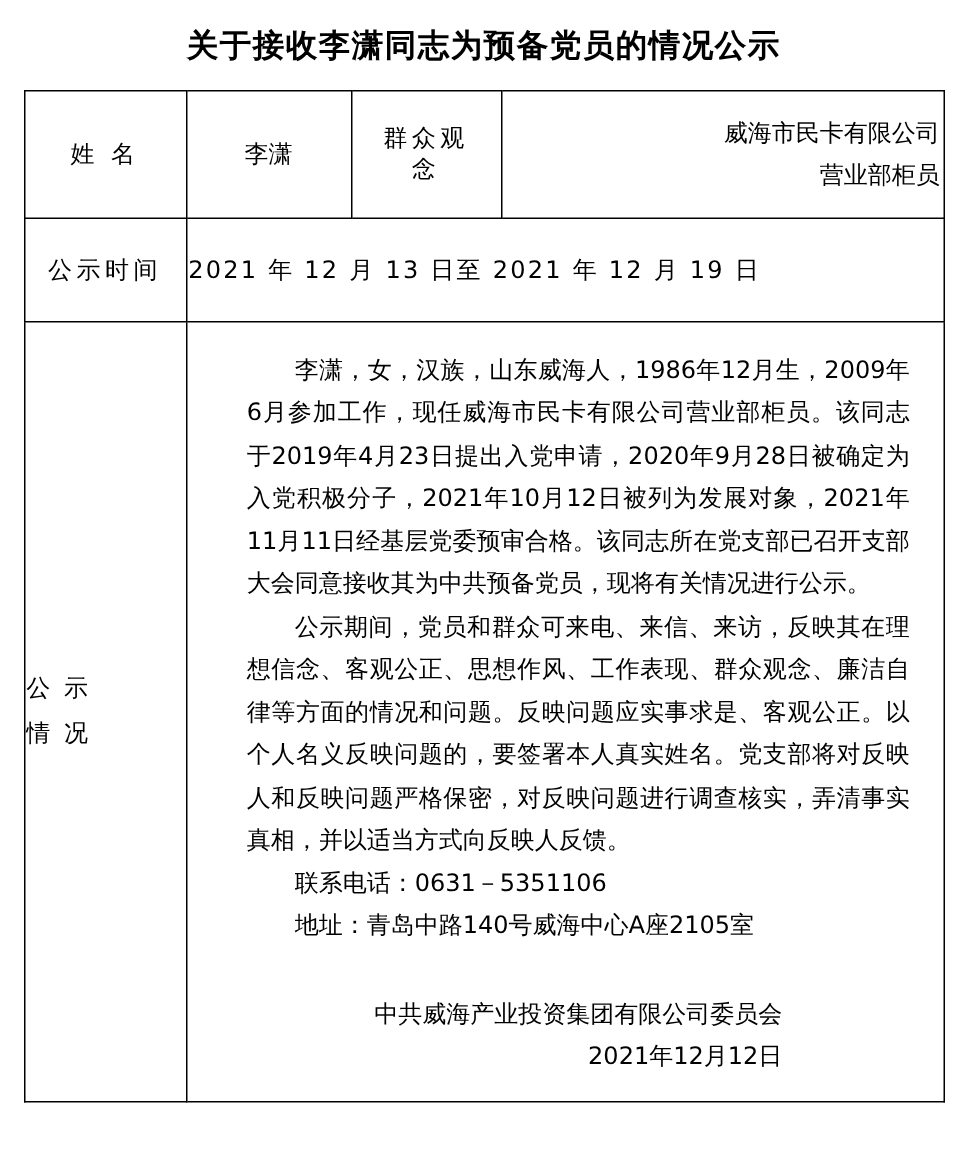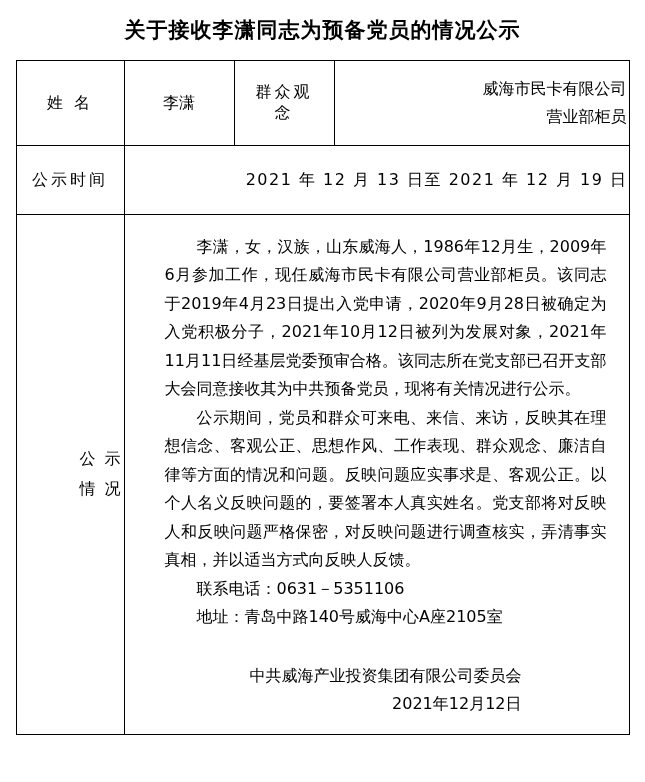--- a/index.html
+++ b/index.html
@@ -53,27 +53,27 @@
     font-size: 16.5px;
     padding: 6px 2px;
   }
   .row-name td { height: 72px; }
   .row-time td { height: 56px; }
   .unit-line {
     line-height: 1.75;
     text-align: right;
   }
   .time-text {
-    text-align: right;
+    text-align: left;
     font-family: "DejaVu Sans", "Liberation Sans", sans-serif;
     font-size: 16.5px;
     letter-spacing: 1.5px;
   }
   .label-vertical {
-    text-align: right;
+    text-align: left;
     font-family: "DejaVu Sans", "Liberation Sans", sans-serif;
     font-size: 16.5px;
     letter-spacing: 2px;
     line-height: 1.9;
   }
   .body-cell {
     padding: 18px 22px 16px 40px;
     font-family: "DejaVu Sans", "Liberation Sans", sans-serif;
     font-size: 16.2px;
     line-height: 1.78;

